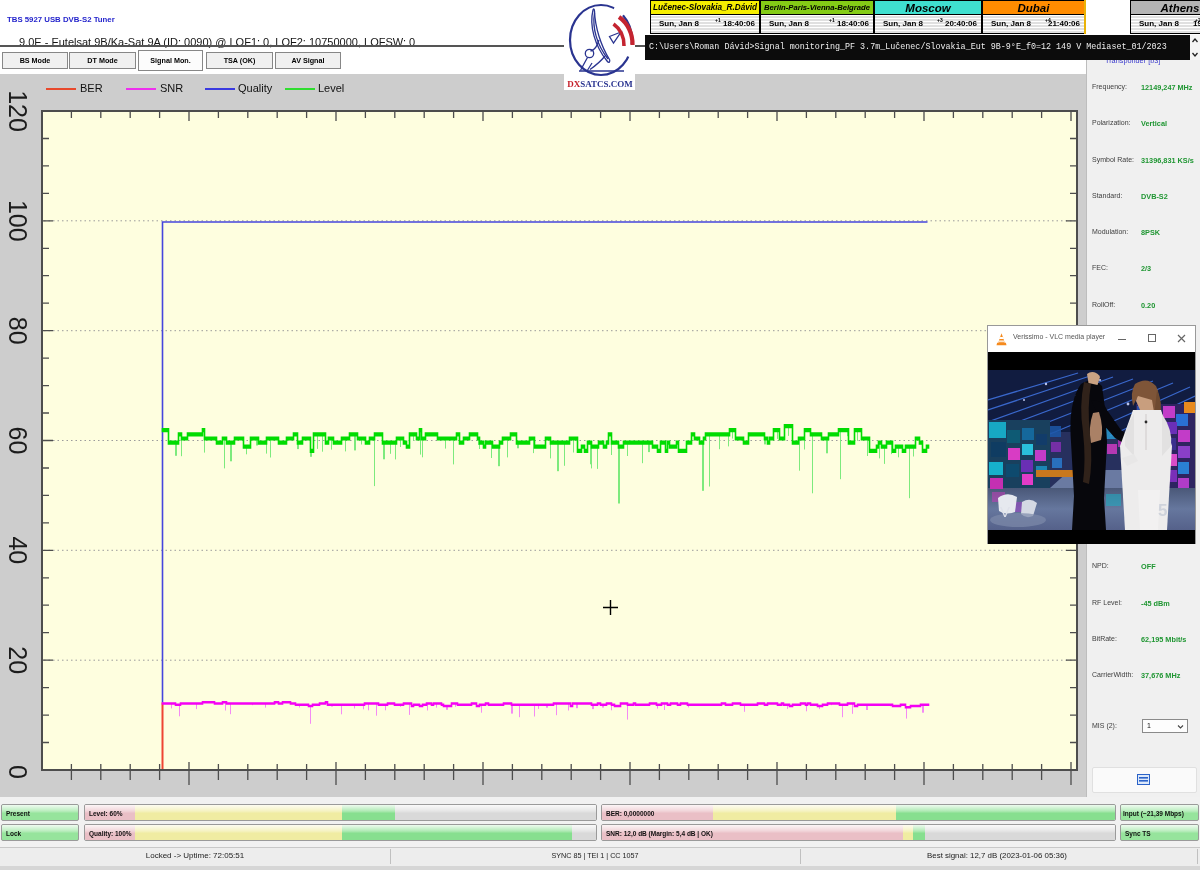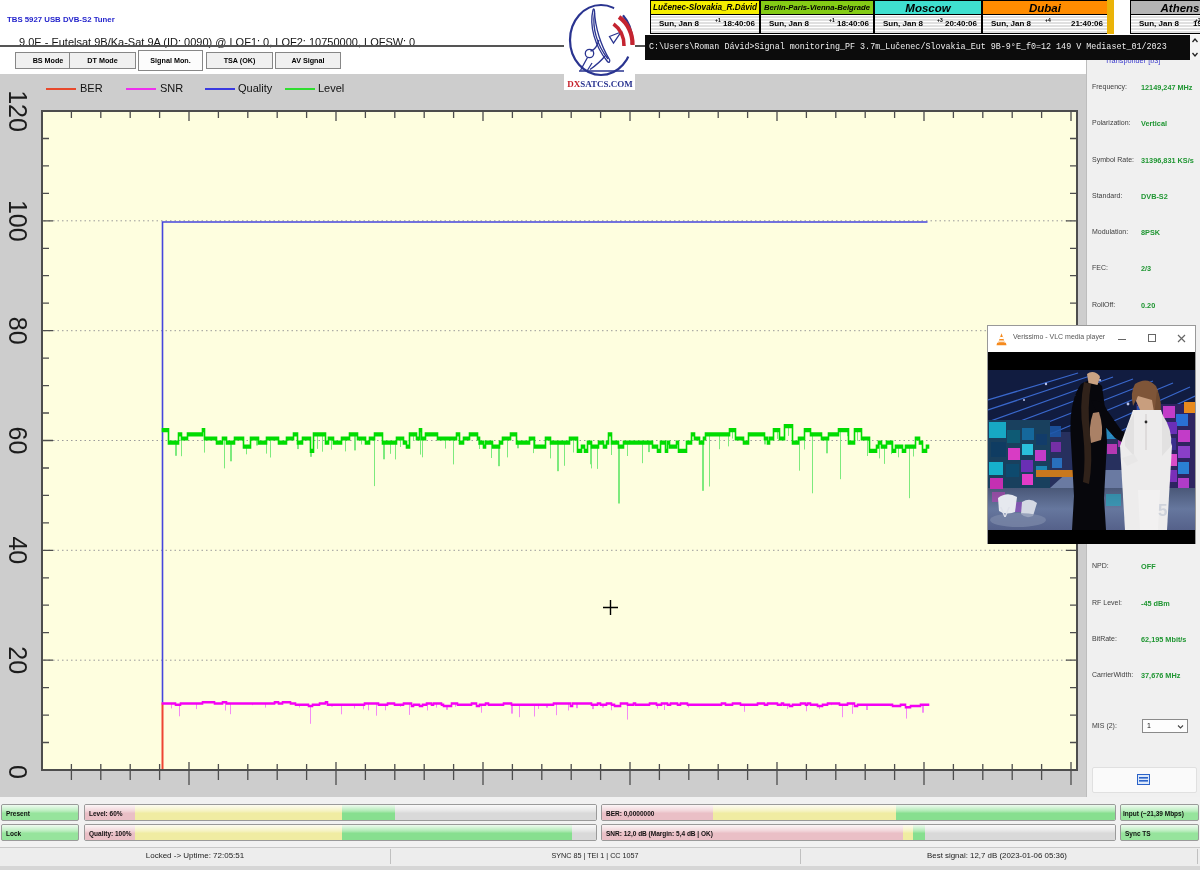--- a/index.html
+++ b/index.html
@@ -25,21 +25,21 @@
 .bar .seg{position:absolute;top:0;height:100%}
 .bar .gloss{position:absolute;left:0;top:0;width:100%;height:100%;
  background:linear-gradient(180deg,rgba(255,255,255,.85) 0,rgba(255,255,255,.35) 40%,rgba(255,255,255,0) 55%,rgba(255,255,255,0) 100%)}
 .bar .txt{position:absolute;left:4px;top:4.5px;font-size:6.5px;font-weight:700;color:#101010;white-space:nowrap}
 .pink{background:#eabfc6}.yel{background:#f0eca2}.grn{background:#87df8f}.gry{background:#d9d9d9}
 .grnbar{background:#96e49c}
 </style></head><body>
 <div class="abs" style="left:7px;top:14.5px;color:#2424cc;font-weight:700;font-size:7.8px">TBS 5927 USB DVB-S2 Tuner</div>
 <div class="abs" style="left:19px;top:36px;color:#151515;font-size:11px">9.0E - Eutelsat 9B/Ka-Sat 9A (ID: 0090) @ LOF1: 0, LOF2: 10750000, LOFSW: 0</div>
 <div class="abs" style="left:0;top:45px;width:648px;height:2px;background:#555"></div>
-<div class="tab" style="left:15px;width:66px">BS Mode</div>
+<div class="tab" style="left:2px;width:66px">BS Mode</div>
 <div class="tab" style="left:69px;width:67px">DT Mode</div>
 <div class="tab tabsel" style="left:138px;width:65px">Signal Mon.</div>
 <div class="tab" style="left:206px;width:67px">TSA (OK)</div>
 <div class="tab" style="left:275px;width:66px">AV Signal</div>
 <div class="abs" style="left:0;top:74px;width:1087px;height:723px;background:#cdcdcd"></div>
 <div class="abs" style="left:0;top:797px;width:1200px;height:73px;background:#f1f1f1"></div>
 <div class="lg" style="left:46px;background:#e8492c"></div>
 <div class="lgt" style="left:80px">BER</div>
 <div class="lg" style="left:126px;background:#ee30ee"></div>
 <div class="lgt" style="left:160px">SNR</div>
@@ -139,21 +139,21 @@
     </div>
   </div>
 <div class="clk" style="left:874px;width:108px;border-right:1px solid #000">
     <div class="clkh" style="background:#3fe0cf;font-size:11.5px;line-height:14px">Moscow</div>
     <div class="clkd">
       <span class="d">Sun, Jan 8</span>
       <span class="p" style="left:62px">+3</span>
       <span class="t">20:40:06</span>
     </div>
   </div>
-<div class="clk" style="left:982px;width:132px;border-right:7px solid #eab308">
+<div class="clk" style="left:982px;width:104px;border-right:2px solid #eab308">
     <div class="clkh" style="background:#ff8c00;font-size:11.5px;line-height:14px">Dubai</div>
     <div class="clkd">
       <span class="d">Sun, Jan 8</span>
       <span class="p" style="left:62px">+4</span>
       <span class="t">21:40:06</span>
     </div>
   </div>
 <div class="clk" style="left:1130px;width:100px;border-right:1px solid #000">
     <div class="clkh" style="background:#b4b4b4;font-size:11.5px;line-height:14px">Athens</div>
     <div class="clkd">

